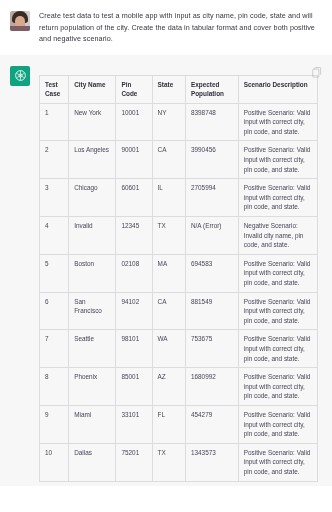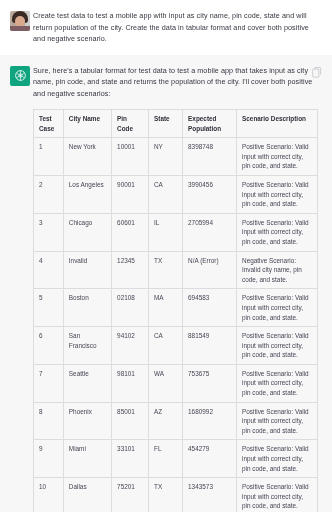--- a/index.html
+++ b/index.html
@@ -5,21 +5,21 @@
   * { box-sizing: border-box; }
   html, body {
     margin: 0; padding: 0;
     width: 332px; height: 512px;
     overflow: hidden;
     background: #ffffff;
     font-family: "Liberation Sans", sans-serif;
   }
   #app { width: 332px; height: 512px; overflow: hidden; position: relative; }
 
-  .msg { display: flex; padding: 10px 12px 10px 10px; gap: 3px; align-items: flex-start; }
+  .msg { display: flex; padding: 10px 12px 10px 10px; gap: 9px; align-items: flex-start; }
   .msg.user { background: #ffffff; }
   .msg.assistant { background: #f7f7f8; position: relative; padding-bottom: 4px; }
 
   .avatar-wrap { flex: 0 0 auto; width: 20px; padding-top: 1px; }
   .avatar-photo {
     width: 20px; height: 20px; border-radius: 2px; overflow: hidden;
     background: #b9a89c; position: relative; display: block;
   }
   .avatar-photo .hair {
     position: absolute; left: 2px; top: 0px; width: 16px; height: 12px;
@@ -111,21 +111,20 @@
       <div class="avatar-bot">
         <svg width="13" height="13" viewBox="0 0 24 24" aria-hidden="true">
           <circle cx="12" cy="12" r="9" fill="none" stroke="#ffffff" stroke-width="1.6"></circle>
           <path d="M12 3.3 L12 20.7 M4.5 7.6 L19.5 16.4 M4.5 16.4 L19.5 7.6" stroke="#ffffff" stroke-width="1.2" fill="none"></path>
           <circle cx="12" cy="12" r="3" fill="none" stroke="#ffffff" stroke-width="1.2"></circle>
         </svg>
       </div>
     </div>
 
     <div class="msg-body">
-      <p class="msg-text">Sure, here's a tabular format for test data to test a mobile app that takes input as city name, pin code, and state and returns the population of the city. I'll cover both positive and negative scenarios:</p>
 
       <div class="table-scroll">
         <table class="data">
           <colgroup>
             <col class="c-test">
               <col class="c-city">
               <col class="c-pin">
             <col class="c-state">
               <col class="c-pop">
               <col class="c-desc">

